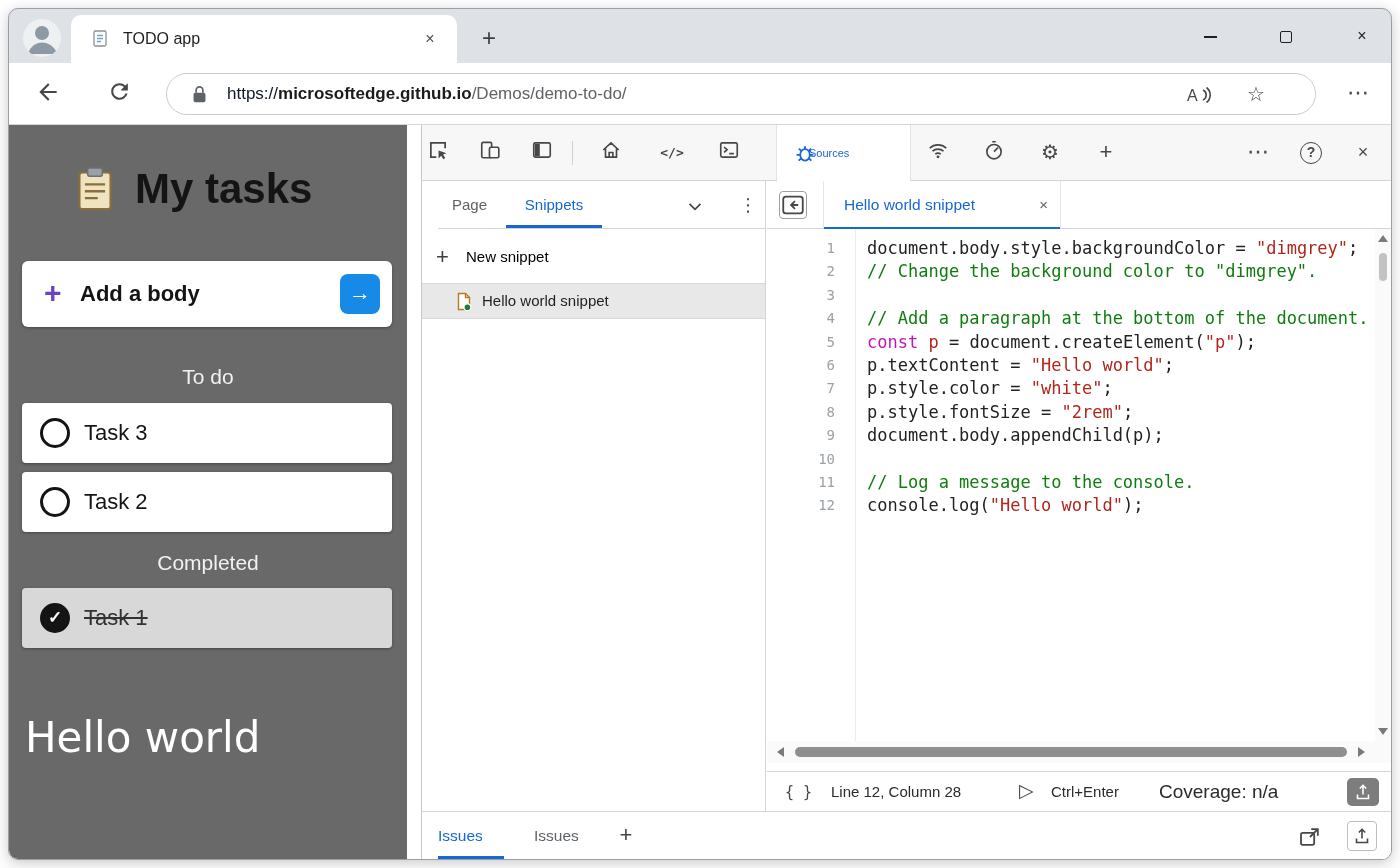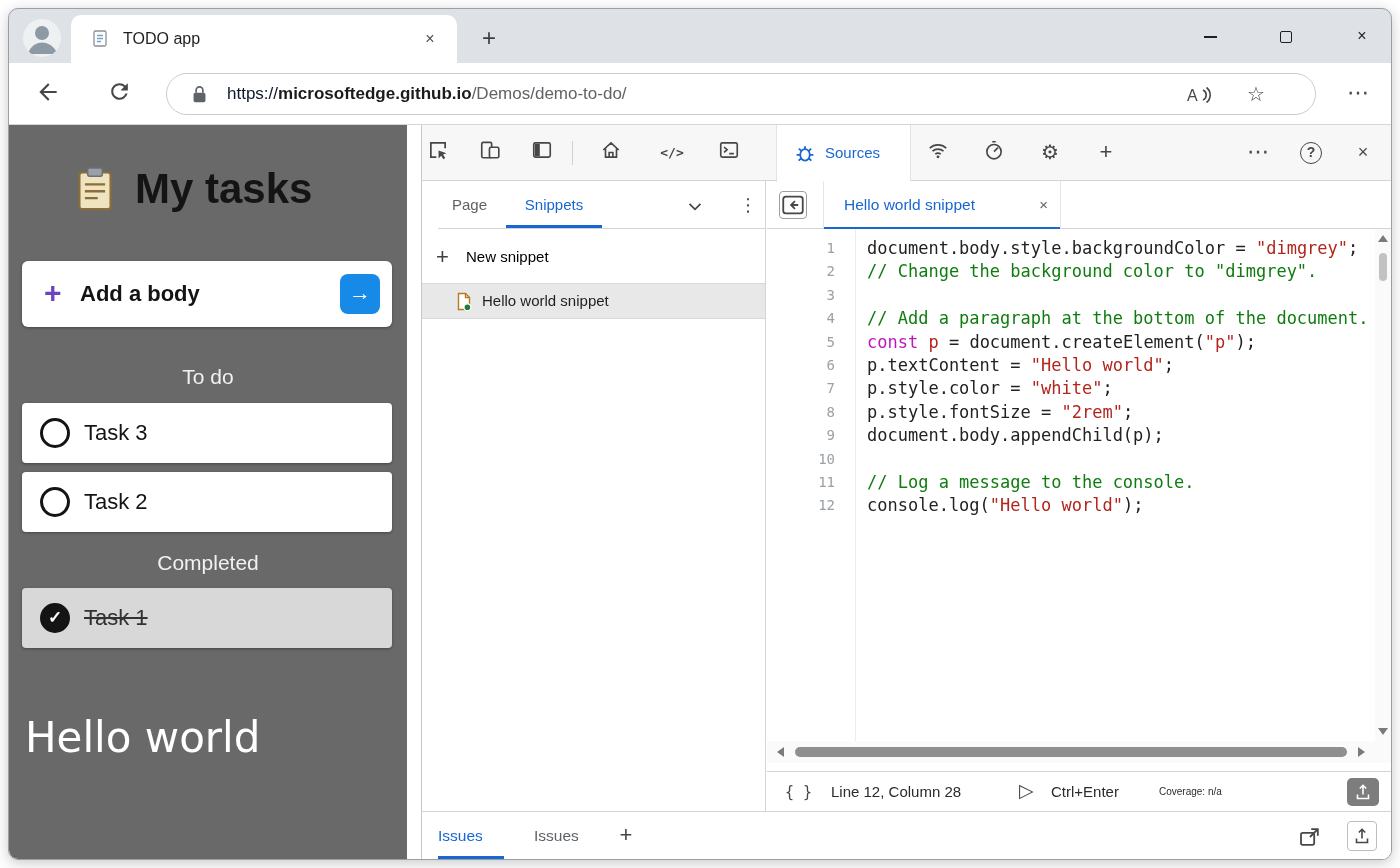--- a/index.html
+++ b/index.html
@@ -54,21 +54,21 @@
   .task-done .task-label{text-decoration:line-through;color:#323232;}
   .hello{left:16px;top:588px;font-size:42px;color:#fff;font-family:"DejaVu Sans",sans-serif;}
 
   
   .devtools{left:412px;top:0;right:0;bottom:0;background:#fff;border-left:1px solid #c8c8c8;}
   .dt-toolbar{left:0;right:0;top:0;height:56px;background:#f7f7f7;border-bottom:1px solid #d4d4d4;}
   .dtool{top:14px;width:28px;height:28px;text-align:center;line-height:26px;color:#474747;}
   .dt-divider{left:150px;top:16px;width:1px;height:24px;background:#d0d0d0;}
   .code-tag{font-family:"DejaVu Sans Mono",monospace;font-size:13px;font-weight:700;color:#474747;line-height:28px;}
   .sources-tab{left:354px;top:0;width:135px;height:57px;background:#fff;border-left:1px solid #e3e3e3;border-right:1px solid #e3e3e3;}
-  .sources-tab .lbl{position:absolute;left:48px;top:0;line-height:56px;font-size:15px;color:#1966d2;}
+  .sources-tab .lbl{position:absolute;left:32px;top:0;line-height:56px;font-size:11px;color:#1966d2;}
   .sources-tab svg{position:absolute;left:16px;top:16px;}
   .dt-help{border:1.6px solid #474747;border-radius:50%;width:22px;height:22px;line-height:19px;font-size:14px;top:17px;font-weight:700;}
 
   .dt-body{left:0;right:0;top:56px;bottom:48px;}
   .navigator{left:0;top:0;bottom:0;width:344px;border-right:1px solid #d4d4d4;}
   .nav-tabs{left:16px;right:0;top:0;height:48px;border-bottom:1px solid #d4d4d4;}
   .nav-tab{top:0;height:48px;line-height:48px;font-size:15px;}
   .page-tab{left:14px;color:#5f6368;}
   .snippets-tab{left:68px;width:96px;text-align:center;color:#1966d2;}
   .snippets-underline{left:68px;width:96px;height:3px;bottom:0;background:#1966d2;}
@@ -105,21 +105,21 @@
   .hscroll{left:0;right:0;top:560px;height:22px;background:#fafafa;}
   .hthumb{position:absolute;left:28px;right:44px;top:6px;height:10px;border-radius:5px;background:#8f8f8f;}
   .tri-left{left:10px;top:6px;border-top:5px solid transparent;border-bottom:5px solid transparent;border-right:7px solid #7a7a7a;}
   .tri-right{right:26px;top:6px;border-top:5px solid transparent;border-bottom:5px solid transparent;border-left:7px solid #7a7a7a;}
 
   .status{left:0;right:0;top:590px;height:40px;border-top:1px solid #d4d4d4;background:#fff;}
   .st-braces{position:absolute;left:18px;top:0;line-height:40px;font-family:"DejaVu Sans Mono",monospace;font-size:15px;color:#474747;}
   .st-pos{position:absolute;left:64px;top:0;line-height:40px;font-size:15px;color:#2b2b2b;}
   .st-play{position:absolute;left:252px;top:0;line-height:38px;font-size:19px;color:#474747;}
   .st-short{position:absolute;left:284px;top:0;line-height:40px;font-size:15px;color:#2b2b2b;}
-  .st-cov{position:absolute;left:392px;top:0;line-height:40px;font-size:10px;color:#2b2b2b;}
+  .st-cov{position:absolute;left:392px;top:0;line-height:40px;font-size:19px;color:#2b2b2b;}
   .st-export{position:absolute;right:12px;top:6px;width:32px;height:28px;background:#7d7d7d;border-radius:5px;}
   .st-export svg{position:absolute;left:6px;top:4px;}
 
   .drawer{left:0;right:0;bottom:0;height:48px;border-top:1px solid #d4d4d4;background:#fff;}
   .dr-tab{top:0;height:48px;line-height:48px;font-size:15.5px;}
   .console-tab{left:16px;color:#1966d2;}
   .console-underline{left:16px;width:66px;height:3px;bottom:0;background:#1966d2;}
   .issues-tab{left:112px;color:#5f6368;}
   .dr-plus{left:192px;top:0;height:48px;line-height:46px;font-size:22px;font-weight:300;color:#474747;width:24px;text-align:center;}
   .dr-icon1{right:69px;top:13px;width:24px;height:24px;}

